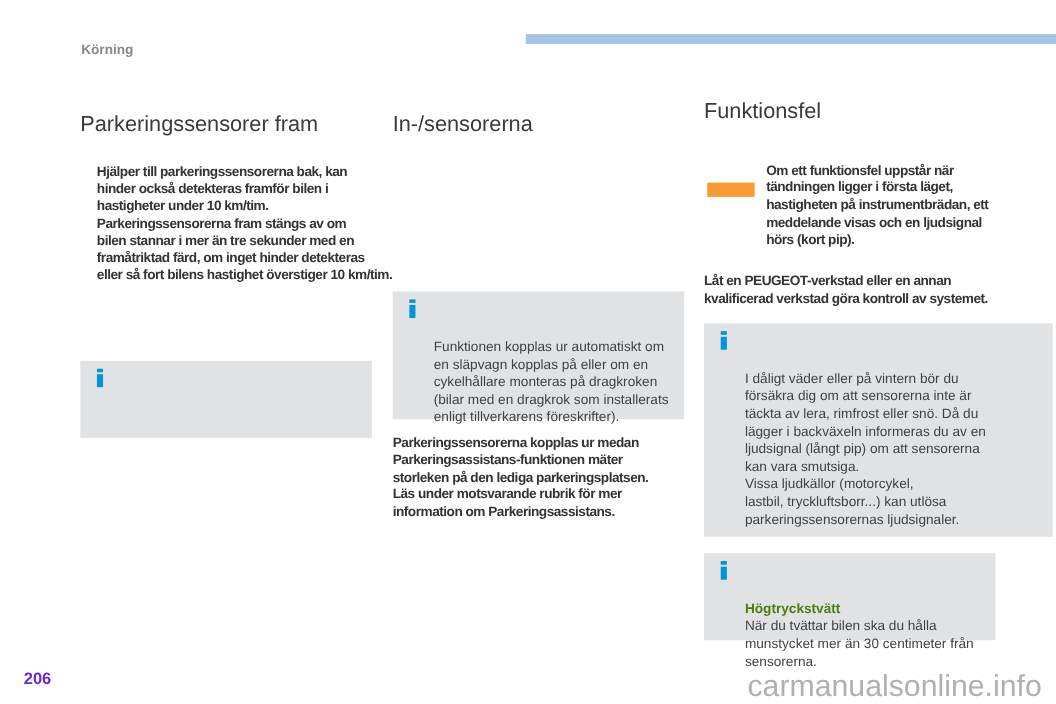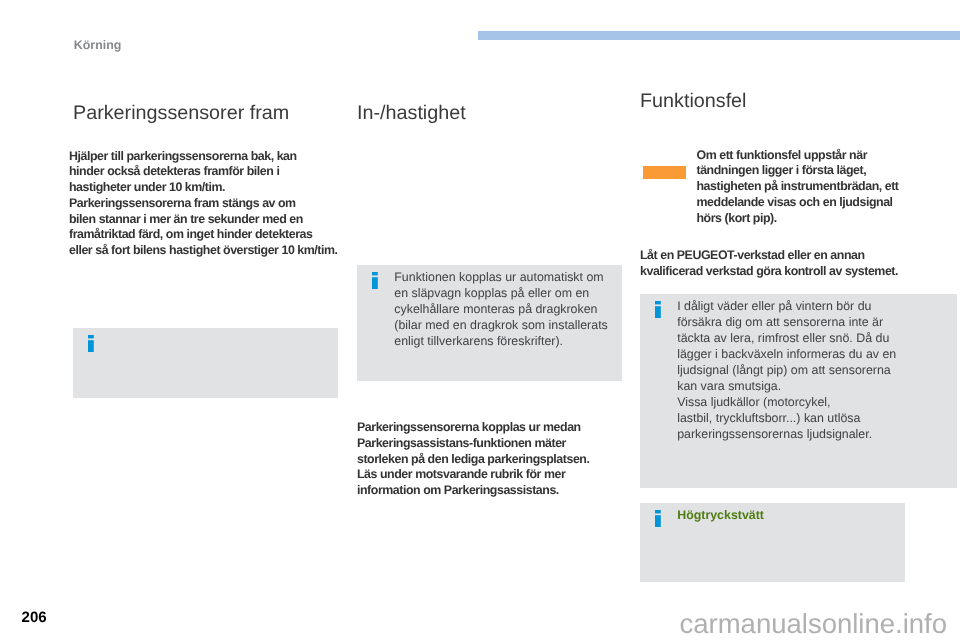--- a/index.html
+++ b/index.html
@@ -8,60 +8,60 @@
 
   .hdr-label{position:absolute;font-size:12.4px;font-weight:bold;color:#86888b;margin-top:11px;}
   .hdr-bar{position:absolute;background:#a6c4e7;}
 
   .heading{position:absolute;font-size:19.75px;font-weight:normal;color:#3a3a3a;line-height:20px;white-space:nowrap;text-align:center;}
 
   .para{position:absolute;font-size:12.4px;font-weight:bold;color:#333333;line-height:15.8px;letter-spacing:-0.45px;white-space:nowrap;}
 
   .note{position:absolute;background:#e1e2e4;}
   .note .ibox{position:absolute;}
-  .note .tx{position:absolute;font-size:12.4px;color:#414244;line-height:15.95px;white-space:nowrap;}
+  .note .tx{position:absolute;font-size:12.4px;color:#414244;line-height:15.95px;white-space:nowrap;margin-top:38px;}
   .note .tx b{font-weight:bold;color:#4d7c0f;}
 
-  .pagenum{position:absolute;font-size:15px;font-weight:bold;color:#000000;}
+  .pagenum{position:absolute;font-size:15px;font-weight:bold;color:#6d28d9;}
   .wm{position:absolute;font-size:27.5px;color:#b0b0b0;}
   .orange{position:absolute;background:#f99a35;}
 </style>
 </head>
 <body>
 
 <div class="page">
 
   <div class="hdr-label" style="left:73.8px;top:26.9px">Körning</div>
   <div class="hdr-bar" style="left:477.9px;top:30.9px;width:482.1px;height:9.2px"></div>
 
   <div class="heading" style="left:73px;top:102.6px">Parkeringssensorer fram</div>
-  <div class="para" style="left:69px;top:148.5px;width:268px">Hjälper till parkeringssensorerna bak, kan<br>hinder också detekteras framför bilen i<br>hastigheter under 10 km/tim.<br>Parkeringssensorerna fram stängs av om<br>bilen stannar i mer än tre sekunder med en<br>framåtriktad färd, om inget hinder detekteras<br>eller så fort bilens hastighet överstiger 10 km/tim.</div>
+  <div class="para" style="left:88px;top:148.5px;width:268px">Hjälper till parkeringssensorerna bak, kan<br>hinder också detekteras framför bilen i<br>hastigheter under 10 km/tim.<br>Parkeringssensorerna fram stängs av om<br>bilen stannar i mer än tre sekunder med en<br>framåtriktad färd, om inget hinder detekteras<br>eller så fort bilens hastighet överstiger 10 km/tim.</div>
 
   <div class="note" style="left:72.9px;top:328.2px;width:265.3px;height:69.8px">
     <div class="ibox" style="left:15.4px;top:6.8px">
       <svg width="5.8" height="17.5" viewBox="0 0 5.8 17.5">
           <rect x="0" y="0" width="5.8" height="3.4" fill="#0095d9"></rect>
           <rect x="0" y="5.2" width="5.8" height="12.3" fill="#0095d9"></rect>
         </svg>
     </div>
   </div>
 
-  <div class="heading" style="left:357px;top:102.6px">In-/hastighet</div>
+  <div class="heading" style="left:357px;top:102.6px">In-/sensorerna</div>
 
   <div class="note" style="left:357px;top:265px;width:265.3px;height:116.2px">
     <div class="ibox" style="left:15.4px;top:6.8px">
       <svg width="5.8" height="17.5" viewBox="0 0 5.8 17.5">
           <rect x="0" y="0" width="5.8" height="3.4" fill="#0095d9"></rect>
           <rect x="0" y="5.2" width="5.8" height="12.3" fill="#0095d9"></rect>
         </svg>
     </div>
     <div class="tx" style="left:37.3px;top:4.8px;width:220px">Funktionen kopplas ur automatiskt om<br>en släpvagn kopplas på eller om en<br>cykelhållare monteras på dragkroken<br>(bilar med en dragkrok som installerats<br>enligt tillverkarens föreskrifter).</div>
   </div>
 
-  <div class="para" style="left:357px;top:420px;width:268px">Parkeringssensorerna kopplas ur medan<br>Parkeringsassistans-funktionen mäter<br>storleken på den lediga parkeringsplatsen.<br>Läs under motsvarande rubrik för mer<br>information om Parkeringsassistans.</div>
+  <div class="para" style="left:357px;top:395px;width:268px">Parkeringssensorerna kopplas ur medan<br>Parkeringsassistans-funktionen mäter<br>storleken på den lediga parkeringsplatsen.<br>Läs under motsvarande rubrik för mer<br>information om Parkeringsassistans.</div>
 
   <div class="heading" style="left:640px;top:91px">Funktionsfel</div>
   <div class="orange" style="left:643px;top:165.9px;width:42.7px;height:12.8px"></div>
   <div class="para" style="left:640px;top:248px;width:270px">Låt en PEUGEOT-verkstad eller en annan<br>kvalificerad verkstad göra kontroll av systemet.</div>
   <div class="para" style="left:696.5px;top:147.5px;width:240px">Om ett funktionsfel uppstår när<br>tändningen ligger i första läget,<br>hastigheten på instrumentbrädan, ett<br>meddelande visas och en ljudsignal<br>hörs (kort pip).</div>
 
   <div class="note" style="left:639.9px;top:294.2px;width:317px;height:194px">
     <div class="ibox" style="left:15.4px;top:6.8px">
       <svg width="5.8" height="17.5" viewBox="0 0 5.8 17.5">
           <rect x="0" y="0" width="5.8" height="3.4" fill="#0095d9"></rect>
@@ -71,18 +71,18 @@
     <div class="tx" style="left:37.3px;top:4.8px;width:220px">I dåligt väder eller på vintern bör du<br>försäkra dig om att sensorerna inte är<br>täckta av lera, rimfrost eller snö. Då du<br>lägger i backväxeln informeras du av en<br>ljudsignal (långt pip) om att sensorerna<br>kan vara smutsiga.<br>Vissa ljudkällor (motorcykel,<br>lastbil, tryckluftsborr...) kan utlösa<br>parkeringssensorernas ljudsignaler.</div>
   </div>
 
   <div class="note" style="left:639.9px;top:503.2px;width:265.3px;height:79px">
     <div class="ibox" style="left:15.4px;top:6.8px">
       <svg width="5.8" height="17.5" viewBox="0 0 5.8 17.5">
           <rect x="0" y="0" width="5.8" height="3.4" fill="#0095d9"></rect>
           <rect x="0" y="5.2" width="5.8" height="12.3" fill="#0095d9"></rect>
         </svg>
     </div>
-    <div class="tx" style="left:37.3px;top:4.8px;width:220px"><b>Högtryckstvätt</b><br></div>
+    <div class="tx" style="left:37.3px;top:4.8px;width:220px"><b>Högtryckstvätt</b><br><span>När du tvättar bilen ska du hålla<br>munstycket mer än 30 centimeter från<br>sensorerna.</span></div>
   </div>
 
   <div class="pagenum" style="left:21.6px;top:609.1px">206</div>
   <div class="wm" style="left:679.5px;top:608.1px">carmanualsonline.info</div>
 </div>
 
 </body></html>

